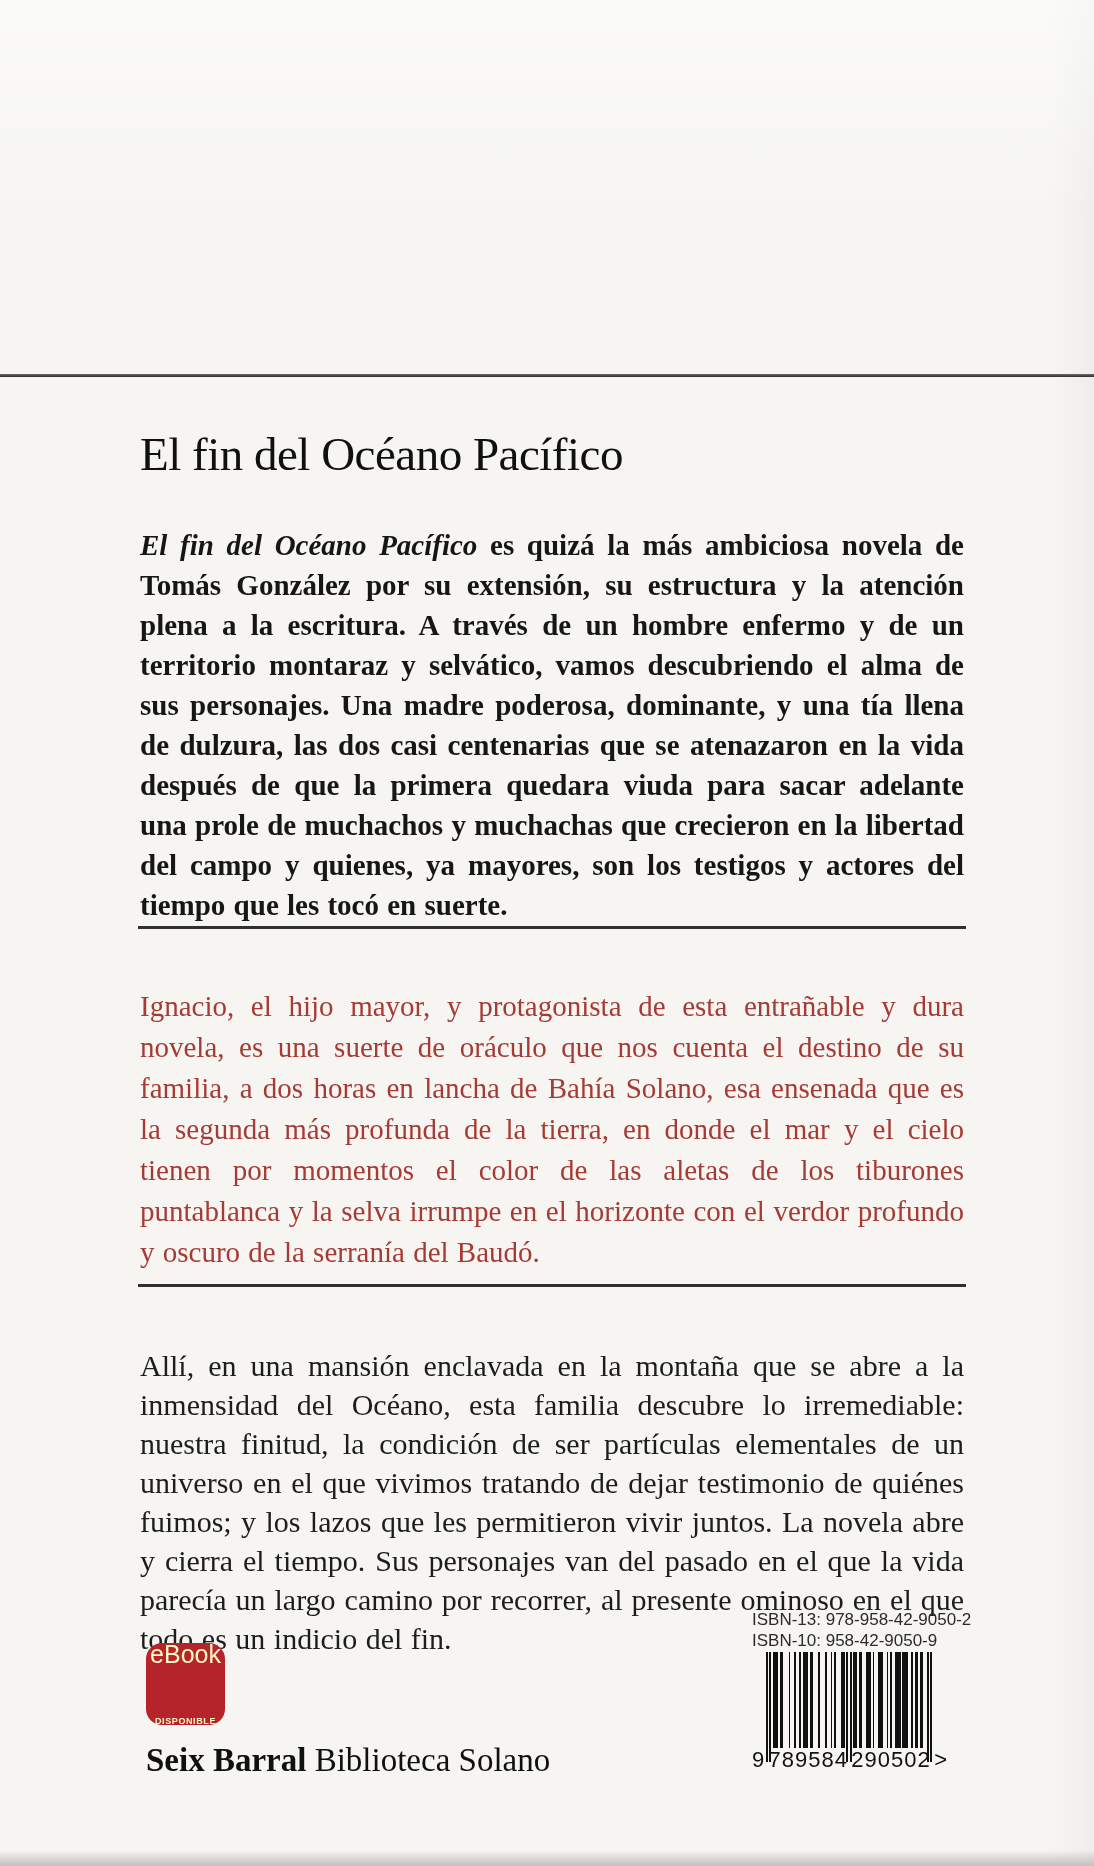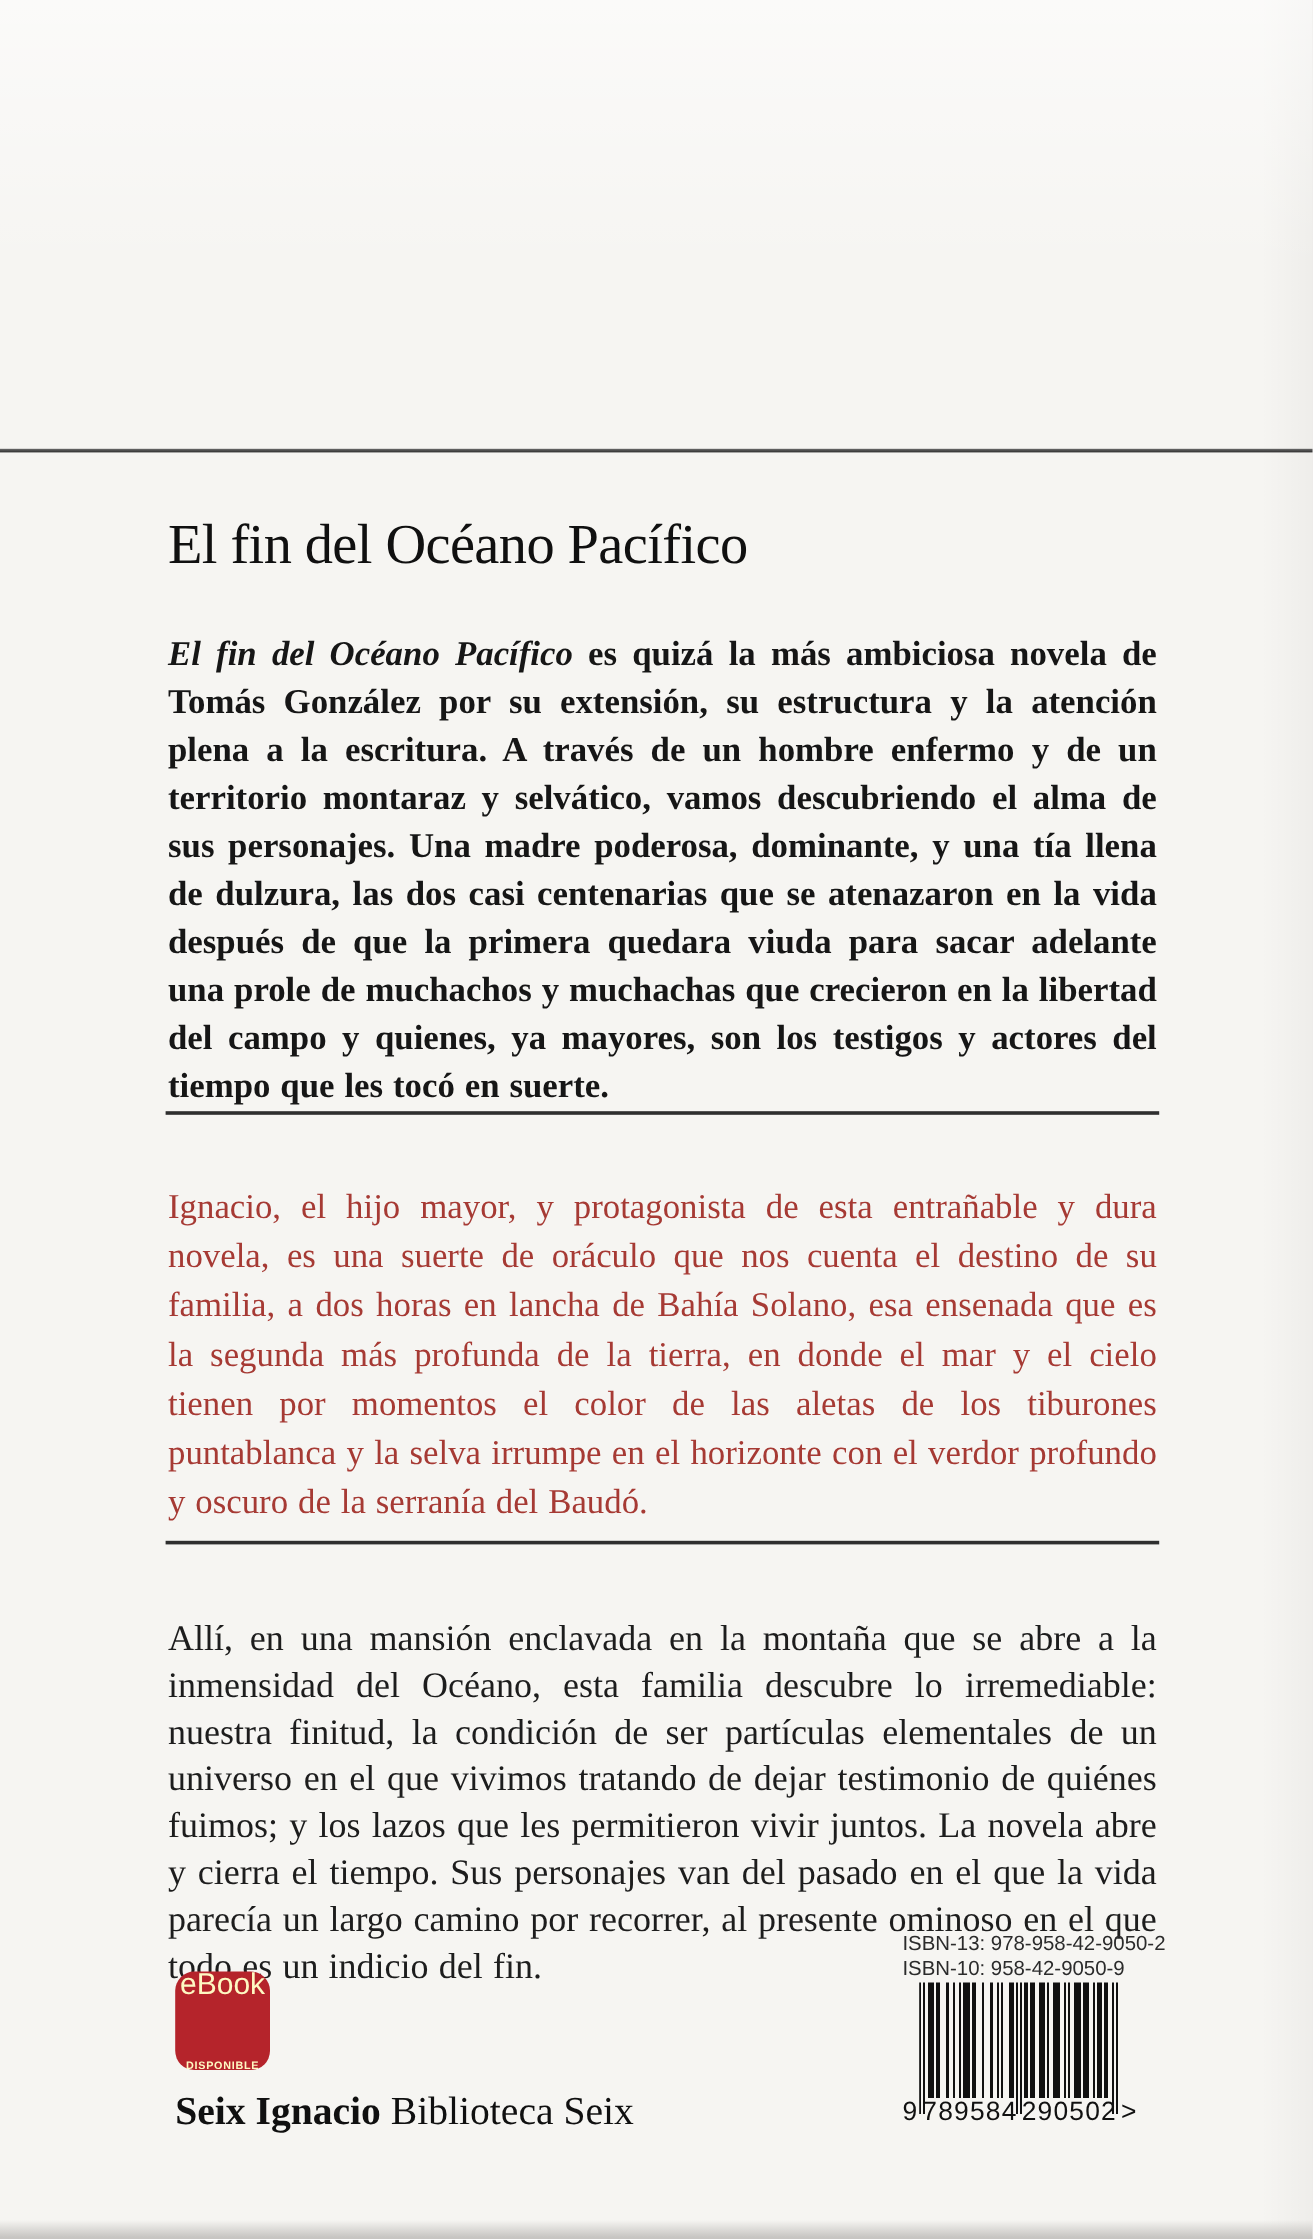--- a/index.html
+++ b/index.html
@@ -107,21 +107,21 @@
 
   <div class="rule-col rule-3"></div>
 
   <p class="para p3">Allí, en una mansión enclavada en la montaña que se abre a la inmensidad del Océano, esta familia descubre lo irremediable: nuestra finitud, la condición de ser partículas elementales de un universo en el que vivimos tratando de dejar testimonio de quiénes fuimos; y los lazos que les permitieron vivir juntos. La novela abre y cierra el tiempo. Sus personajes van del pasado en el que la vida parecía un largo camino por recorrer, al presente ominoso en el que todo es un indicio del fin.</p>
 
   <div class="ebook-badge" style="background: rgb(181, 36, 43);">
     <span class="l1">eBook</span>
     <span class="l2">DISPONIBLE</span>
   </div>
 
-  <div class="publisher"><span class="bold">Seix Ignacio</span><span> Biblioteca Seix</span></div>
+  <div class="publisher"><span class="bold">Seix Barral</span><span> Biblioteca Solano</span></div>
 
   <div class="isbn isbn13">ISBN-13: 978-958-42-9050-2</div>
   <div class="isbn isbn10">ISBN-10: 958-42-9050-9</div>
 
   <div class="barcode-wrap">
     <svg id="barcode-svg" width="166" height="112" viewBox="0 0 166 112" shape-rendering="crispEdges">
         <rect x="0.00" y="0" width="1.75" height="110" fill="#111"></rect>
         <rect x="3.49" y="0" width="1.75" height="110" fill="#111"></rect>
         <rect x="6.99" y="0" width="5.24" height="96" fill="#111"></rect>
         <rect x="13.98" y="0" width="3.49" height="96" fill="#111"></rect>

